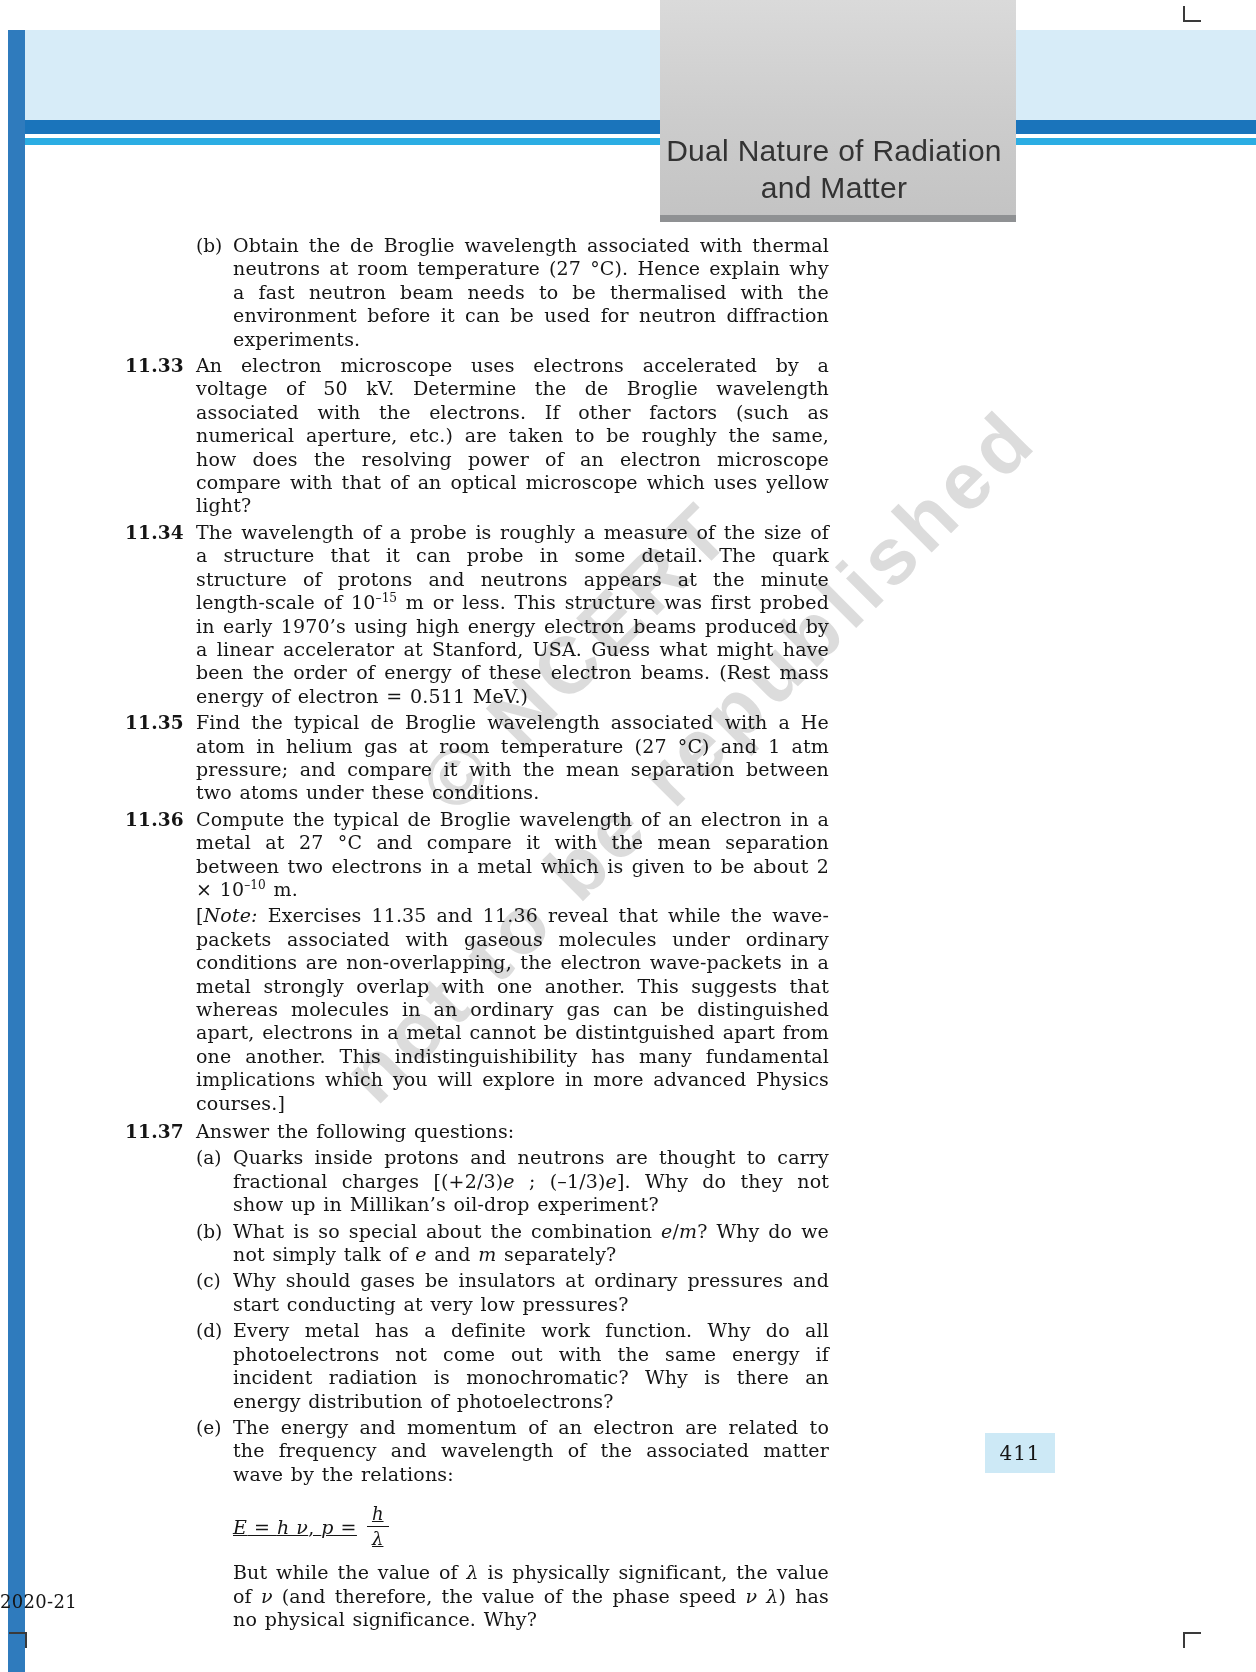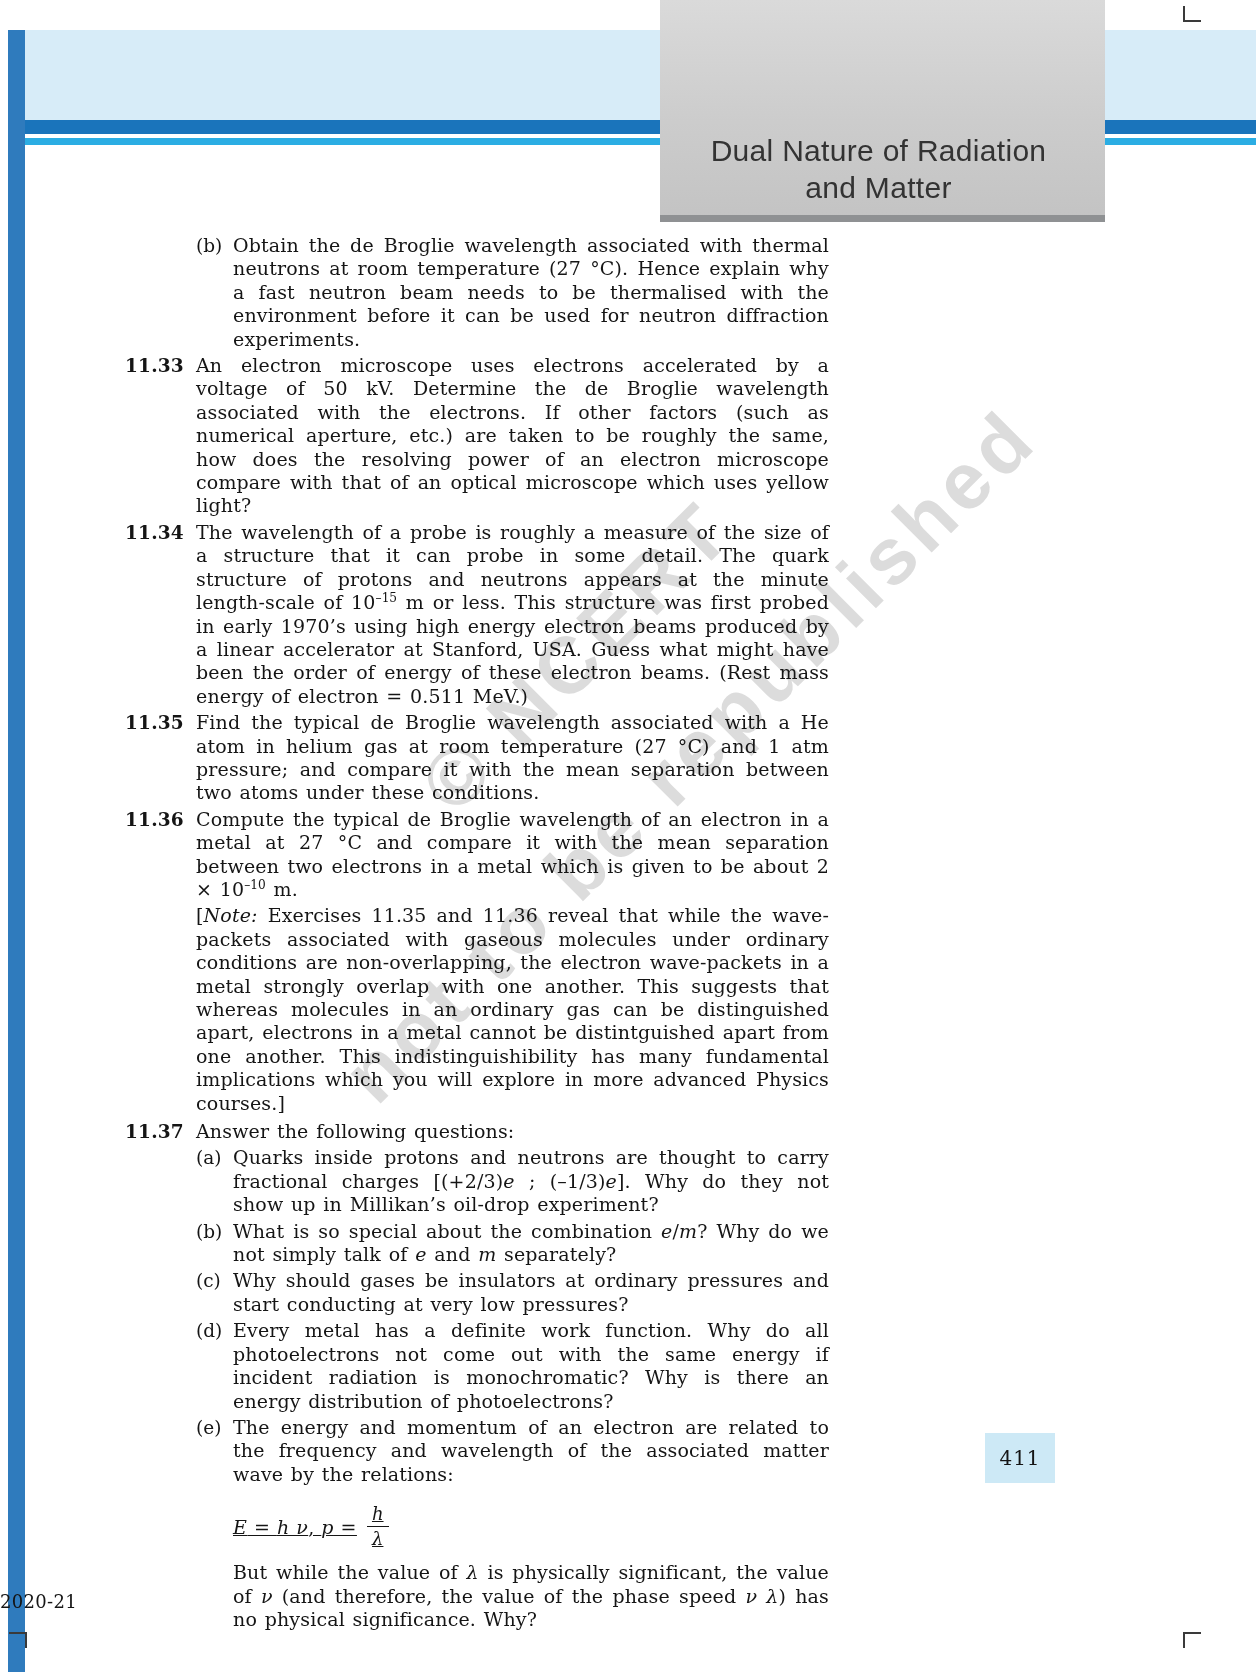--- a/index.html
+++ b/index.html
@@ -8,21 +8,21 @@
     overflow:hidden; font-family:"DejaVu Serif","Liberation Serif",serif; color:#151515;
   }
 
   
   .top-band   { position:absolute; left:8px;  top:30px;  width:1248px; height:90px; background:#d7ecf8; z-index:0; }
   .stripe-dark{ position:absolute; left:8px;  top:120px; width:1248px; height:14px; background:#1a74bb; z-index:0; }
   .stripe-cyan{ position:absolute; left:8px;  top:138px; width:1248px; height:7px;  background:#2badE3; z-index:0; }
   .left-bar   { position:absolute; left:8px;  top:30px;  width:17px;  height:1642px; background:#2f7bbd; z-index:1; }
 
   .title-box  {
-    position:absolute; left:660px; top:0; width:445px; height:222px; z-index:2;
+    position:absolute; left:660px; top:0; width:356px; height:222px; z-index:2;
     background:linear-gradient(180deg,#dadada 0%,#cccccc 55%,#c3c3c3 100%);
   }
   .title-box::after {
     content:""; position:absolute; left:0; bottom:0; width:100%; height:7px; background:#8f9193;
   }
   .title-text {
     position:absolute; bottom:16px; left:0; right:8px; text-align:center;
     font-family:"Liberation Sans",sans-serif; font-size:30px; line-height:37px;
     color:#333333; font-weight:400; letter-spacing:0.3px;
   }
@@ -65,21 +65,21 @@
   .fprefix { margin-right:10px; letter-spacing:0.5px; }
   .frac { display:inline-flex; flex-direction:column; align-items:center; font-size:18px; }
   .frac .ftop { padding:0 5px 1px 5px; border-bottom:1.6px solid #151515; line-height:1.15; }
   .frac .fbot { padding-top:1px; line-height:1.2; }
 
   sup { font-size:64%; line-height:0; vertical-align:super; letter-spacing:0; }
   i   { font-style:italic; }
 
   
   .page-badge {
-    position:absolute; left:985px; top:1433px; width:70px; height:50px; z-index:2;
+    position:absolute; left:985px; top:1433px; width:70px; height:40px; z-index:2;
     background:#cde9f6; display:flex; align-items:center; justify-content:center;
     font-size:20px; letter-spacing:1px;
   }
   .footer {
     position:absolute; top:1591px; left:0; width:1180px; text-align:left;
     font-size:18px; z-index:2; letter-spacing:0.3px;
   }
 </style>
 </head>
 <body>

